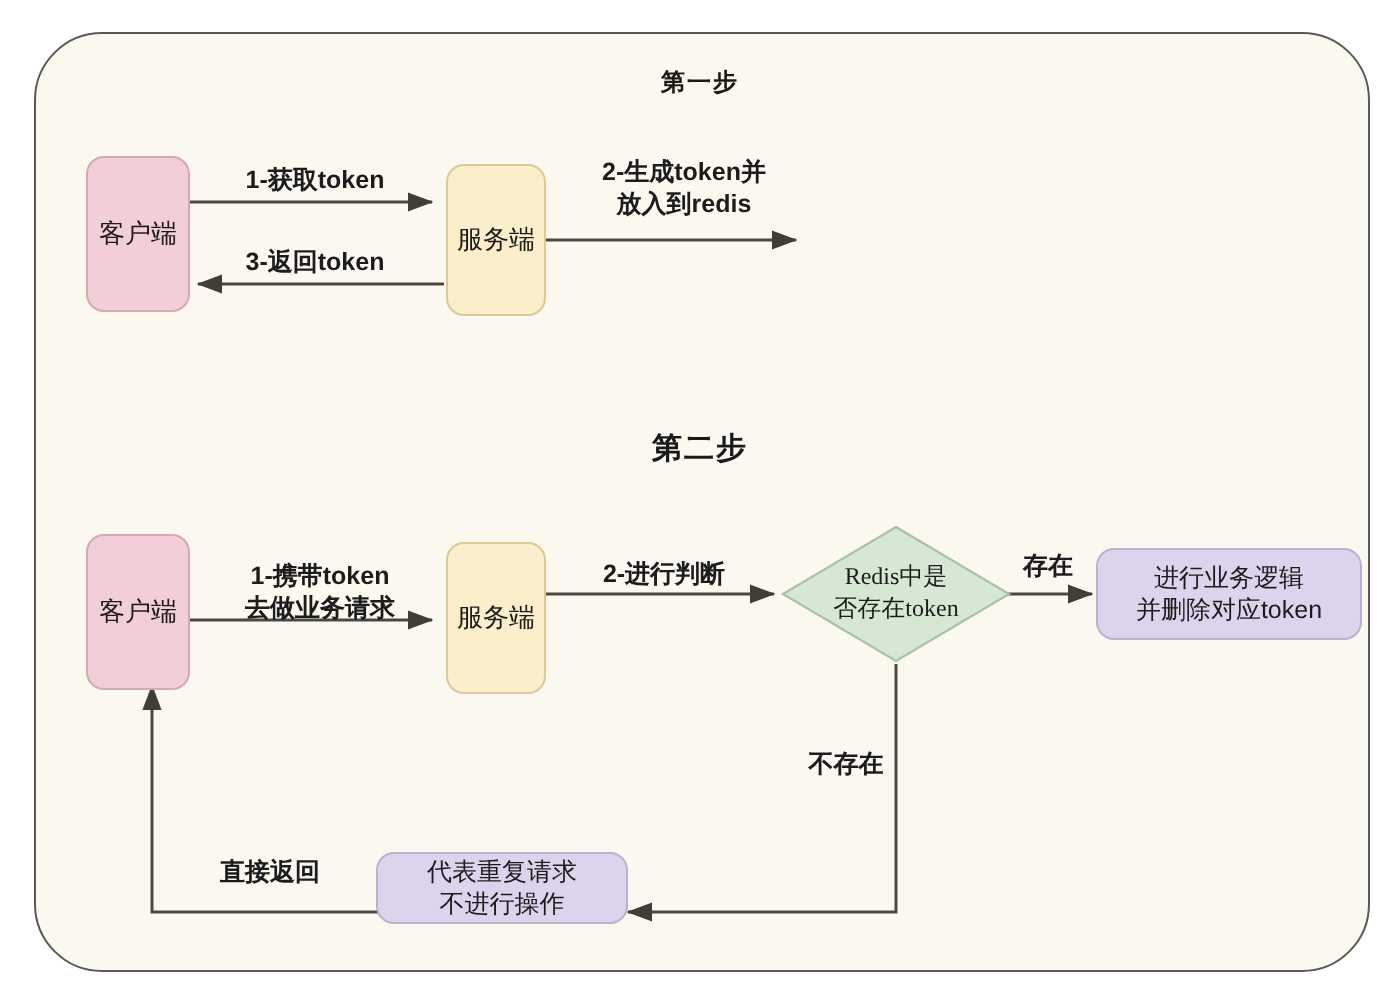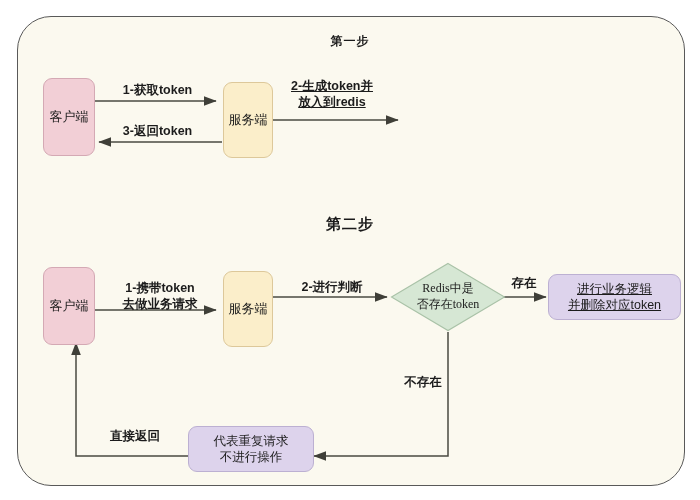--- a/index.html
+++ b/index.html
@@ -138,41 +138,41 @@
 
   <div class="node box client" style="left:43px; top:78px; width:52px; height:78px; font-size:13px;">客户端</div>
 
   <div class="node box server" style="left:223px; top:82px; width:50px; height:76px; font-size:13px;">服务端</div>
 
 
   <div class="label" style="left:100px; top:82px; width:115px; font-size:12.5px;">1-获取token</div>
 
   <div class="label" style="left:100px; top:123px; width:115px; font-size:12.5px;">3-返回token</div>
 
-  <div class="label" style="left:272px; top:78px; width:120px; font-size:12.5px;text-decoration:underline;">2-生成token并
+  <div class="label" style="left:282px; top:78px; width:120px; font-size:12.5px;">2-生成token并
 放入到redis</div>
 
   <div class="step-title" style="left:250px; top:215px; width:200px; font-size:15px;">第二步</div>
 
   <div class="node box client" style="left:43px; top:267px; width:52px; height:78px; font-size:13px;">客户端</div>
 
   <div class="node box server" style="left:223px; top:271px; width:50px; height:76px; font-size:13px;">服务端</div>
 
   <div class="diamond-wrap" style="left:390px; top:262px; width:116px; height:70px;">
     <svg width="116" height="70" viewBox="0 0 116 70">
       <path d="M58,1.5 L114.5,35 L58,68.5 L1.5,35 Z" fill="#d6e7d4" stroke="#a9c2a7" stroke-width="1.1"></path>
     </svg>
     <div class="diamond-label" style="font-size:12px;">Redis中是
 否存在token</div>
   </div>
 
-  <div class="node box purple" style="left:548px; top:274px; width:133px; height:46px; font-size:12.5px;text-decoration:underline;">进行业务逻辑
+  <div class="node box purple" style="left:548px; top:274px; width:133px; height:46px; font-size:12.5px;">进行业务逻辑
 并删除对应token</div>
 
-  <div class="node box purple" style="left:188px; top:426px; width:126px; height:46px; font-size:12.5px;">代表重复请求
+  <div class="node box purple" style="left:188px; top:426px; width:126px; height:36px; font-size:12.5px;">代表重复请求
 不进行操作</div>
 
   <div class="label" style="left:100px; top:268px; width:120px; font-size:12.5px;margin-top:12px;">1-携带token
 去做业务请求</div>
 
   <div class="label" style="left:278px; top:279px; width:108px; font-size:12.5px;">2-进行判断</div>
 
   <div class="label" style="left:500px; top:275px; width:48px; font-size:12.5px;">存在</div>
 
   <div class="label" style="left:398px; top:374px; width:50px; font-size:12.5px;">不存在</div>

